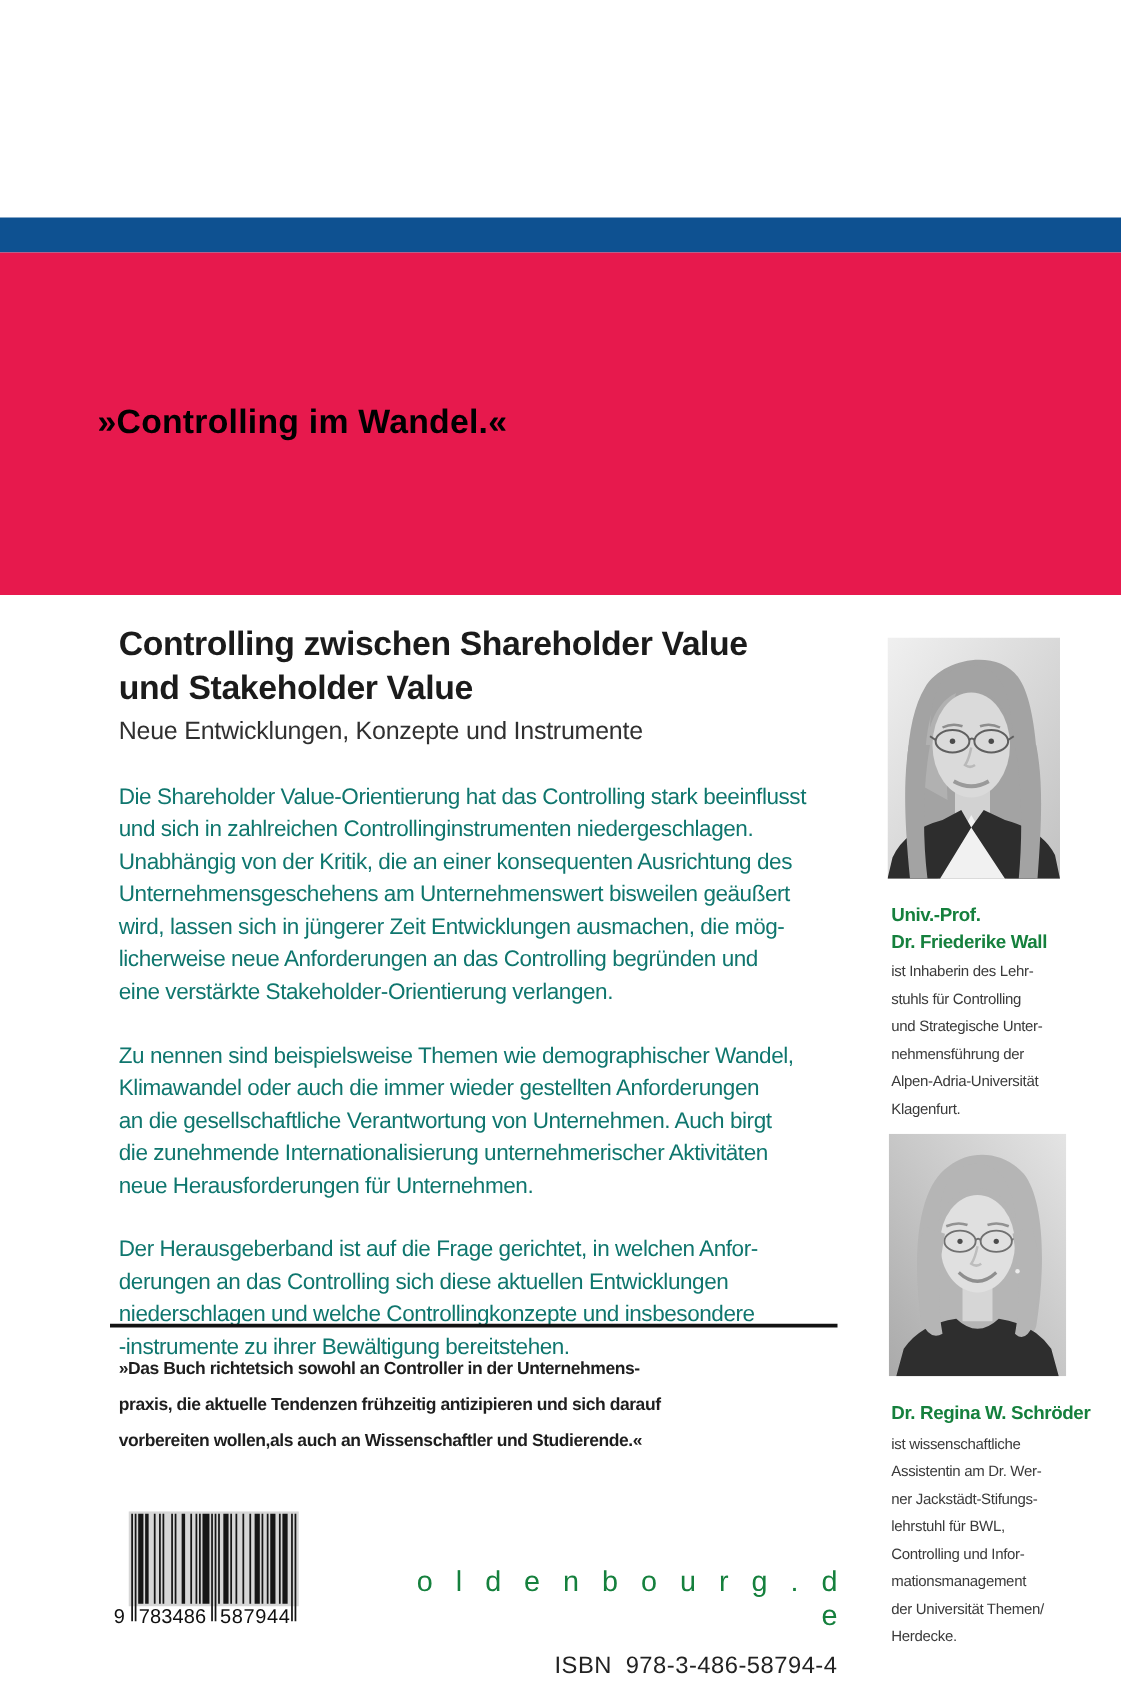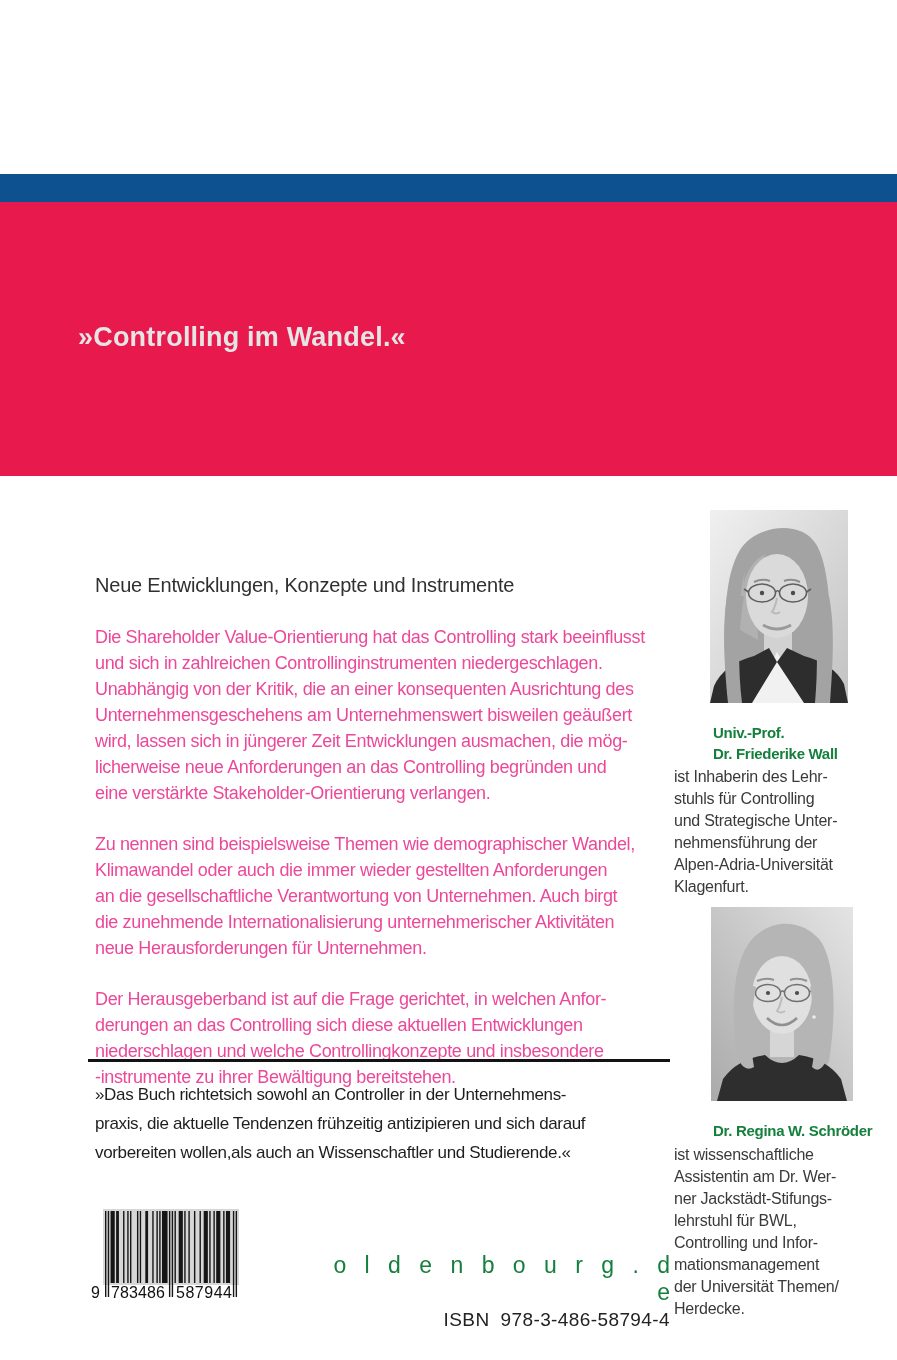--- a/index.html
+++ b/index.html
@@ -13,90 +13,92 @@
   .band-blue {
     position:absolute; left:0; top:174px; width:897px; height:28px;
     background:#0e5191;
   }
   .band-pink {
     position:absolute; left:0; top:202px; width:897px; height:274px;
     background:#e7194d;
   }
   .slogan {
     position:absolute; left:78px; top:120px;
-    color:#e5e5e5; font-size:27px; font-weight:bold; letter-spacing:0.2px;
+    color:#000000; font-size:27px; font-weight:bold; letter-spacing:0.2px;
   }
 
   .title {
     position:absolute; left:95px; top:498px; margin:0;
     font-size:27px; line-height:35px; font-weight:bold;
     color:#1b1b1b; letter-spacing:-0.3px;
   }
   .subtitle {
     position:absolute; left:95px; top:574px;
     font-size:20px; color:#303030; letter-spacing:-0.2px;
   }
 
   .bodycol { position:absolute; left:95px; top:624px; width:612px; }
   .para {
-    font-size:18px; line-height:26px; color:#ec4899;
+    font-size:18px; line-height:26px; color:#0f766e;
     letter-spacing:-0.35px; margin:0;
   }
   .para + .para { margin-top:25px; }
 
   .rule {
     position:absolute; left:88px; top:1059px; width:582px; height:3px;
     background:#131313;
   }
   .quote {
     position:absolute; left:95px; top:1080px; width:620px;
-    font-size:17px; line-height:29px; font-weight:normal;
+    font-size:14px; line-height:29px; font-weight:bold;
     color:#1e1e1e; letter-spacing:-0.35px;
   }
 
   .photo { position:absolute; display:block; }
   .photo1 { left:710px; top:510px; width:138px; height:193px; }
   .photo2 { left:711px; top:907px; width:142px; height:194px; }
 
   .aname {
     position:absolute; left:713px;
     font-size:15px; font-weight:bold; line-height:21px;
     color:#15803d; letter-spacing:-0.3px;
   }
   .a1name { top:722px; }
   .a2name { top:1120px; }
   .abio {
-    position:absolute; left:674px; width:175px;
-    font-size:16px; line-height:22px; color:#3a3a3a; letter-spacing:-0.25px;
+    position:absolute; left:713px; width:175px;
+    font-size:12px; line-height:22px; color:#3a3a3a; letter-spacing:-0.25px;
   }
   .a1bio { top:766px; }
   .a2bio { top:1144px; }
 
   .barcode { position:absolute; left:88px; top:1209px; }
   .bctext { font-family:"Liberation Sans", sans-serif; font-size:16px; fill:#111111; }
 
   .pubbox { position:absolute; left:330px; top:1252px; width:340px; text-align:right; }
   .pub {
     font-size:23px; font-weight:normal; color:#15803d;
     letter-spacing:6px; margin-right:-6px;
   }
-  .isbnline { margin-top:3px; font-size:19px; color:#222222; letter-spacing:0.4px; }
+  .isbnline { margin-top:16px; font-size:19px; color:#222222; letter-spacing:0.4px; }
   .isbnline .isbnnum { margin-left:11px; }
 </style>
 </head>
 <body>
 
 <div class="page">
 
   <div class="band-blue"></div>
 
   <div class="band-pink">
     <div class="slogan">»Controlling im Wandel.«</div>
   </div>
 
+  <h1 class="title ml">Controlling zwischen Shareholder Value
+und Stakeholder Value</h1>
   <div class="subtitle">Neue Entwicklungen, Konzepte und Instrumente</div>
 
   <div class="bodycol">
     <p class="para ml">Die Shareholder Value-Orientierung hat das Controlling stark beeinflusst
 und sich in zahlreichen Controllinginstrumenten niedergeschlagen.
 Unabhängig von der Kritik, die an einer konsequenten Ausrichtung des
 Unternehmensgeschehens am Unternehmenswert bisweilen geäußert
 wird, lassen sich in jüngerer Zeit Entwicklungen ausmachen, die mög-
 licherweise neue Anforderungen an das Controlling begründen und
 eine verstärkte Stakeholder-Orientierung verlangen.</p>

